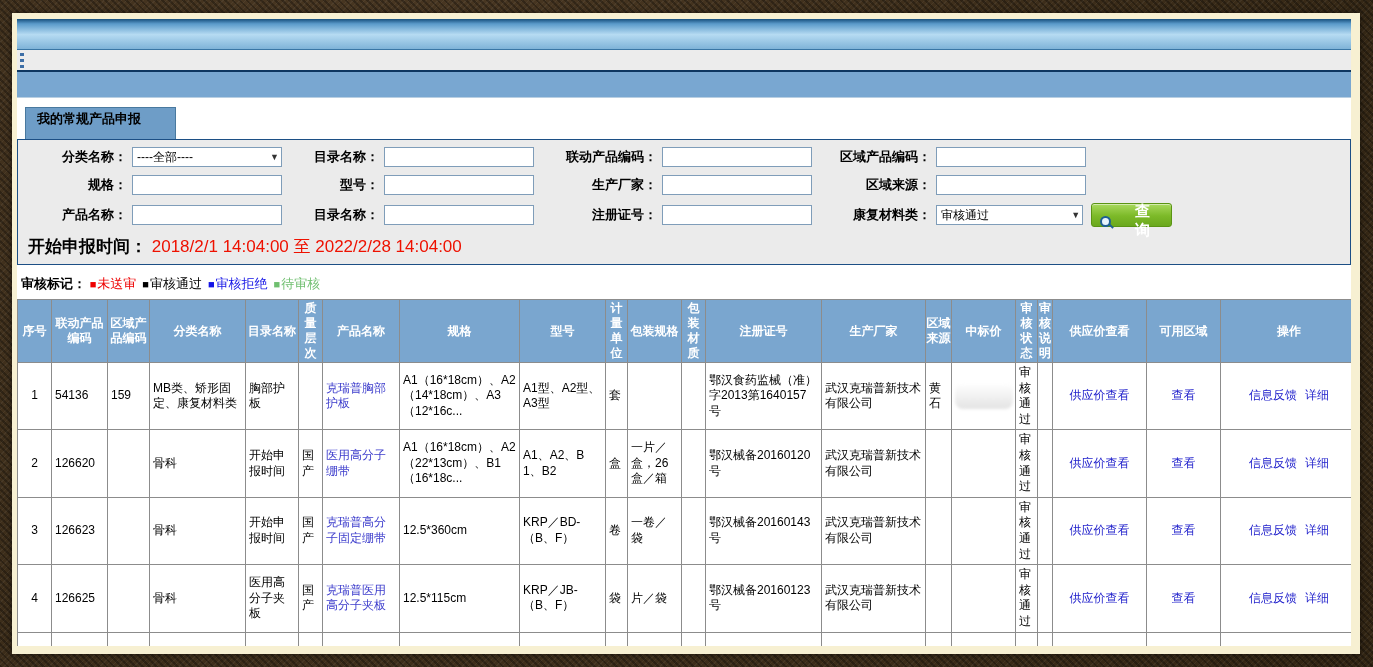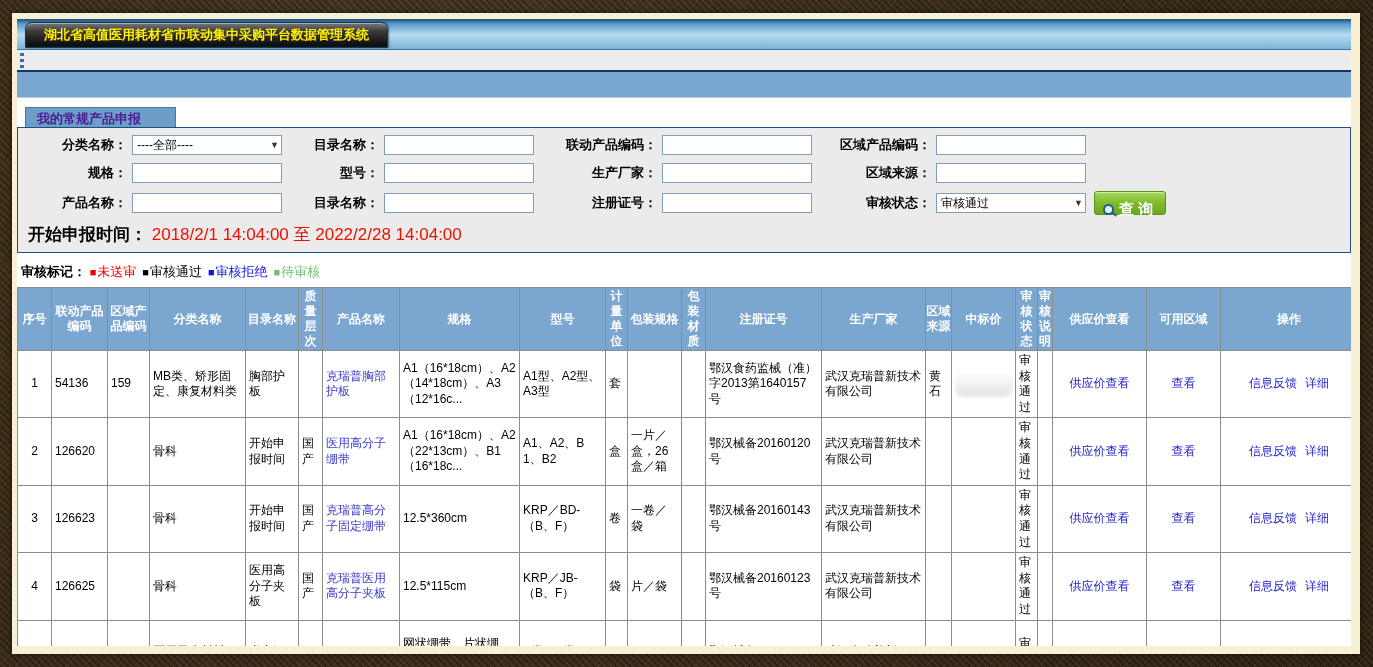--- a/index.html
+++ b/index.html
@@ -35,35 +35,35 @@
     padding-left:58px; border-bottom:1px solid #9cc4de; }
   .menu-bar .menu-item { font-size:14px; color:#09121d; margin-right:40px; cursor:pointer; }
 
   .gray-strip { height:22px; background:#ececec; border-bottom:2px solid #0e3660; position:relative; }
   .grip-handle { position:absolute; left:3px; top:3px; width:4px; height:15px;
     background:repeating-linear-gradient(to bottom,#3d6ea6 0 3px,transparent 3px 6px); }
   .blue-band { height:26px; background:#79a7d1; border-bottom:1px solid #b9cfe2; }
   .white-gap { height:9px; background:#fff; }
 
   
-  .section-tab { display:inline-block; margin-left:8px; height:20px; line-height:22px;
+  .section-tab { display:inline-block; margin-left:8px; height:32px; line-height:22px;
     background:#6e9dc7; border:1px solid #49799f; border-bottom:none;
-    color:#4c1d95; font-weight:bold; font-size:13px; padding:0 34px 4px 11px; }
+    color:#000000; font-weight:bold; font-size:13px; padding:0 34px 4px 11px; }
   .form-panel { border:1px solid #1c4f85; background:#ebebeb; padding:7px 4px 2px 4px; }
   .form-grid { display:grid;
     grid-template-columns:110px 160px 92px 160px 118px 162px 112px 236px;
     row-gap:8px; align-items:center; }
   .f-label { font-size:13px; font-weight:bold; color:#000; text-align:right; padding-right:5px; white-space:nowrap; }
   .txt { width:150px; height:20px; border:1px solid #7f9db9; background:#fff; font-size:12px; padding:0 3px; }
   .select-box { display:inline-flex; width:150px; height:20px; border:1px solid #7f9db9;
     background:#fff; align-items:center; justify-content:space-between; font-size:12px;
     padding:0 2px 0 4px; cursor:default; }
   .sel-arrow { font-size:9px; color:#333; }
   .ctrl-row { display:flex; align-items:center; gap:8px; }
-  .search-btn { display:inline-flex; align-items:center; gap:5px; height:24px; padding:12px 12px 0 8px;
+  .search-btn { display:inline-flex; align-items:center; gap:15px; height:24px; padding:12px 12px 0 8px;
     background:linear-gradient(#a8d95c,#7cb928 55%,#6aa81d); border:1px solid #5a9413;
     border-radius:3px; color:#fff; font-weight:bold; font-size:15px; cursor:pointer;
     box-shadow:inset 0 1px 0 rgba(255,255,255,.5); }
   .mag-icon { position:relative; width:11px; height:11px; border:2px solid #1e5f94;
     border-radius:50%; background:#e8f4fc; }
   .mag-icon::after { content:""; position:absolute; width:6px; height:2px; background:#1e5f94;
     right:-5px; bottom:-2px; transform:rotate(45deg); }
   .period-row { padding:8px 0 4px 6px; font-size:17px; }
   .period-label { font-weight:bold; color:#000; }
   .period-value { color:#ee1100; }
@@ -89,21 +89,20 @@
   .redact { width:58px; height:26px; margin:0 auto; border-radius:8px;
     background:linear-gradient(#ffffff,#e3e3e3); filter:blur(1.5px); }
 </style>
 </head>
 <body>
 
 <div class="page">
   <div class="page-inner">
 
     <div class="header-bar">
-      <div class="title-tab">湖北省高值医用耗材省市联动集中采购平台数据管理系统</div>
     </div>
 
 
     <div class="gray-strip">
       <div class="grip-handle"></div>
     </div>
     <div class="blue-band"></div>
     <div class="white-gap"></div>
 
     <div class="section-tab">我的常规产品申报</div>
@@ -128,21 +127,21 @@
           <span class="f-label">生产厂家：</span>
           <input class="txt" style="">
           <span class="f-label">区域来源：</span>
           <input class="txt" style="">
           <span class="f-label">产品名称：</span>
           <input class="txt" style="">
           <span class="f-label">目录名称：</span>
           <input class="txt" style="">
           <span class="f-label">注册证号：</span>
           <input class="txt" style="">
-          <span class="f-label">审核状态：</span>
+          <span class="f-label">康复材料类：</span>
           <span class="ctrl-row">
             <div class="select-box">
               <span class="sel-val">审核通过</span>
               <span class="sel-arrow">▼</span>
             </div>
             <button class="search-btn">
               <span class="mag-icon"></span>
               <span>查 询</span>
             </button>
           </span>

